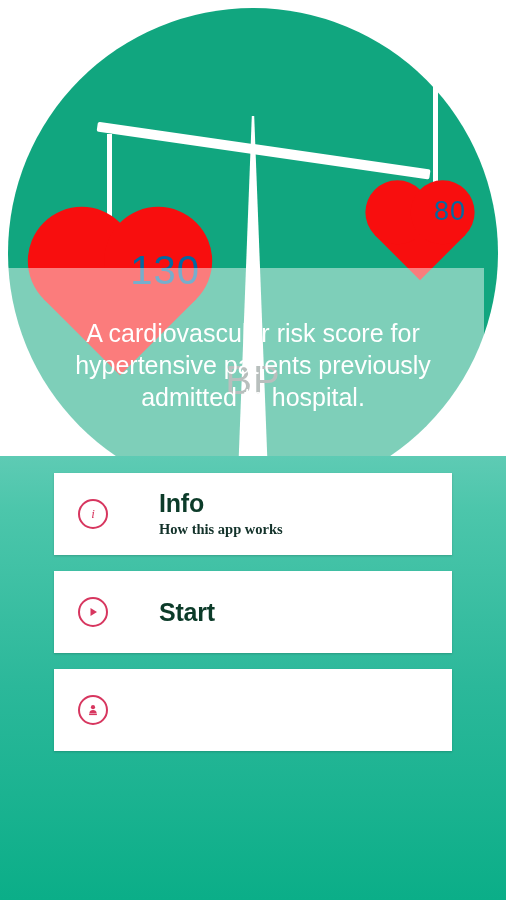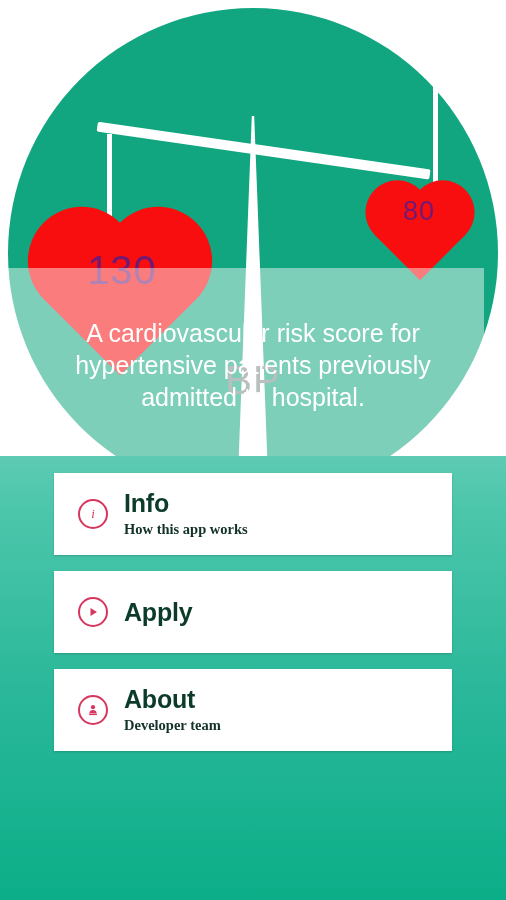--- a/index.html
+++ b/index.html
@@ -86,23 +86,23 @@
 
   .heart-right {
     left: 388px; top: 203px;
     width: 64px; height: 64px;
   }
   .heart-right::before { width: 64px; height: 64px; top: -32px; left: 0; }
   .heart-right::after  { width: 64px; height: 64px; top: 0; left: 32px; }
 
   .heart-value {
     position: absolute;
-    color: #701a75;
+    color: #0369a1;
     font-weight: 400;
-    text-align: center;
+    text-align: right;
     z-index: 4;
   }
   .sbp-value {
     left: 44px; top: 248px;
     width: 156px;
     font-size: 40px;
     letter-spacing: 1px;
   }
   .dbp-value {
     left: 372px; top: 196px;
@@ -177,21 +177,21 @@
     margin-left: 24px;
     margin-right: 16px;
     border: 2px solid #d7365f;
     border-radius: 50%;
     display: flex;
     align-items: center;
     justify-content: center;
     box-sizing: border-box;
   }
   .card-icon svg { display: block; }
-  .card-text { display: flex; flex-direction: column; justify-content: center; }
+  .card-text { display: flex; flex-direction: column; justify-content: center; margin-left: 35px; }
   .card-title {
     color: #0c3b29;
     font-size: 25px;
     font-weight: bold;
     line-height: 28px;
     letter-spacing: -0.2px;
   }
   .card-sub {
     color: #13322a;
     font-size: 14.5px;
@@ -245,34 +245,30 @@
         </span>
       </div>
 
       <div class="card">
         <span class="card-icon">
           <svg width="14" height="14" viewBox="0 0 14 14">
             <polygon points="4.5,3 11,7 4.5,11" fill="#d7365f"></polygon>
           </svg>
         </span>
         <span class="card-text">
-          <span class="card-title">Apply</span>
+          <span class="card-title">Start</span>
         </span>
       </div>
 
       <div class="card">
         <span class="card-icon">
           <svg width="14" height="14" viewBox="0 0 14 14">
             <circle cx="7" cy="4.2" r="2.1" fill="#d7365f"></circle>
             <path d="M3.4 10.2c0-2 1.7-3.1 3.6-3.1s3.6 1.1 3.6 3.1z" fill="#d7365f"></path>
             <rect x="3.1" y="10.6" width="7.8" height="1.5" fill="#d7365f"></rect>
           </svg>
         </span>
-        <span class="card-text">
-          <span class="card-title">About</span>
-          <span class="card-sub">Developer team</span>
-        </span>
       </div>
 
     </div>
   </div>
 
 </div>
 
 </body></html>

